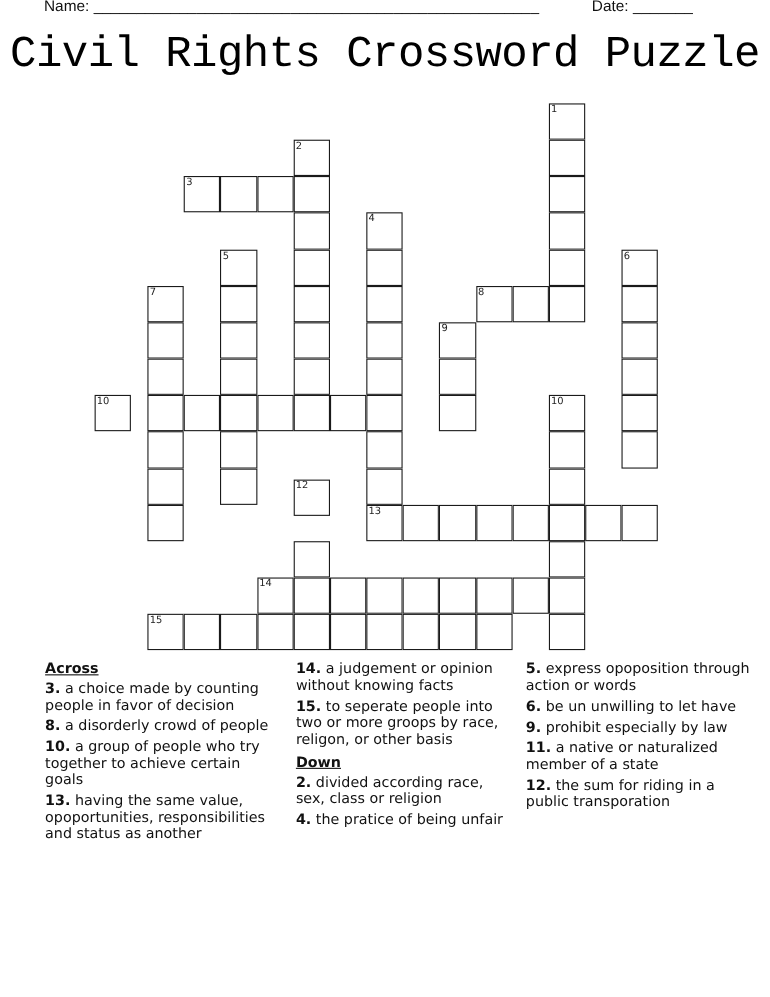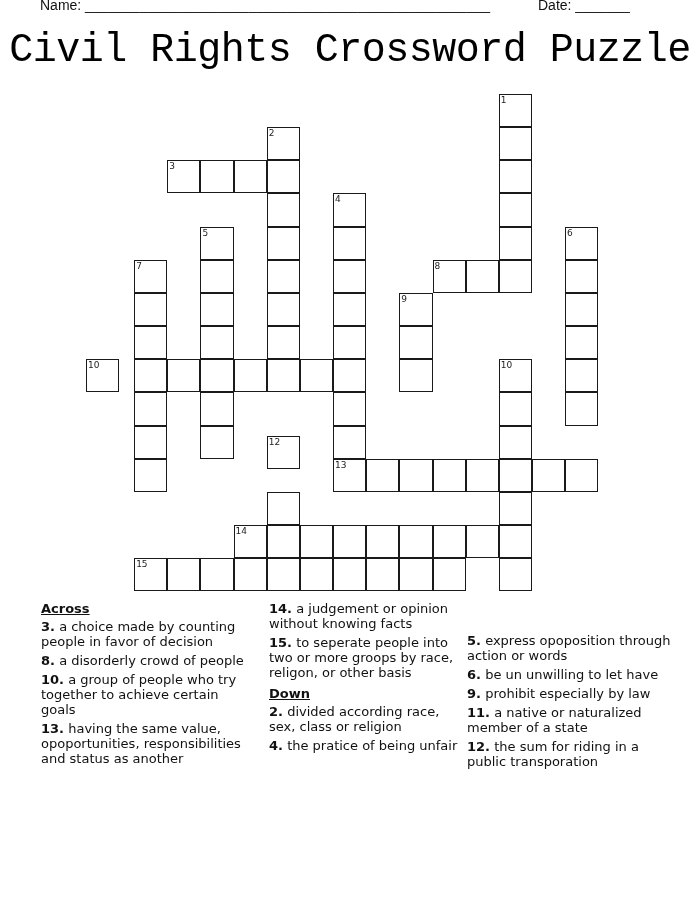--- a/index.html
+++ b/index.html
@@ -11,21 +11,21 @@
            font-family: Liberation Mono, monospace; font-size: 40px; letter-spacing: -0.5px; color: #000; }
   #grid { position: absolute; left: 0; top: 0; width: 700px; height: 600px; }
   .cell { position: absolute; width: 33.2px; height: 33.2px; box-sizing: border-box;
           border: 1.6px solid #1a1a1a; background: #fff; }
   .cell .num { position: absolute; left: 1px; top: 0px; font-family: "DejaVu Sans", sans-serif;
                font-size: 9px; color: #222; line-height: 10px; }
   .clues { position: absolute; top: 601px; font-family: "DejaVu Sans", sans-serif; font-size: 13px;
            line-height: 15px; color: #111; }
   .col1 { left: 41px; width: 205px; }
   .col2 { left: 249px; width: 200px; margin-left: 20px; }
-  .col3 { left: 467px; width: 205px; margin-top: 32px; }
+  .col3 { left: 478px; width: 205px; }
   .clue { margin-bottom: 4px; }
   .clue b { font-weight: bold; }
   .sec { font-weight: bold; text-decoration: underline; margin-bottom: 3px; margin-top: 0; }
   .col2 .sec { margin-top: 6px; }
 </style>
 </head>
 <body>
 
 <div class="hdr hdr-name">Name: ____________________________________________________</div>
 <div class="hdr hdr-date">Date: _______</div>

